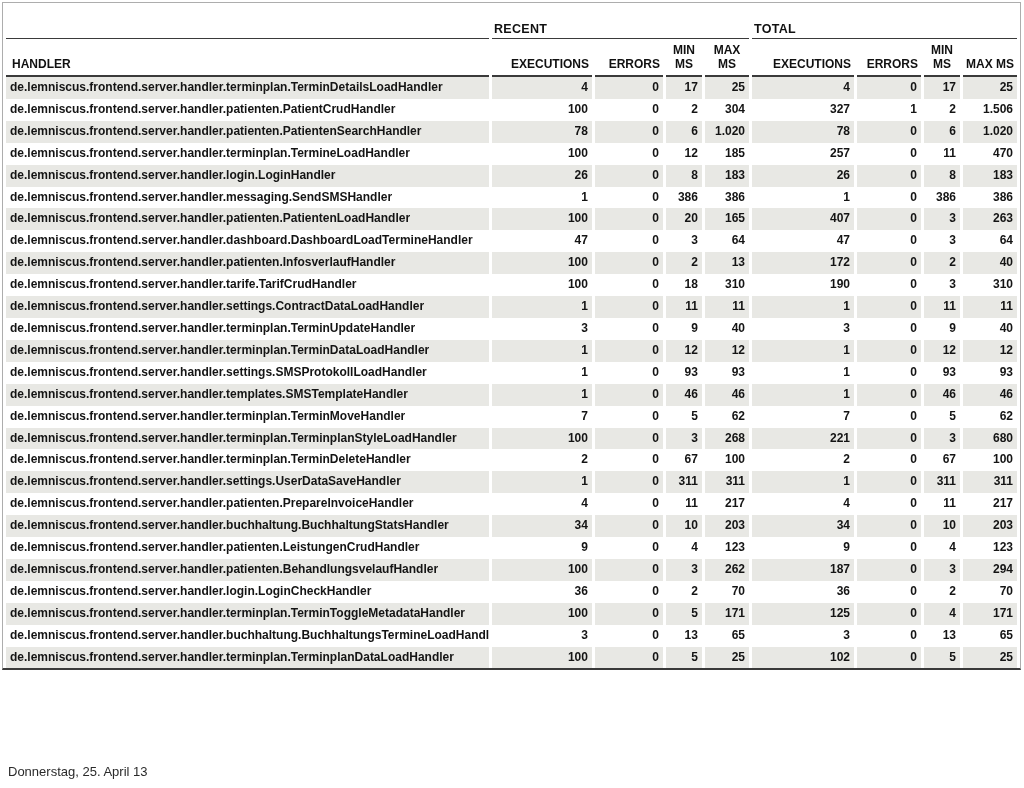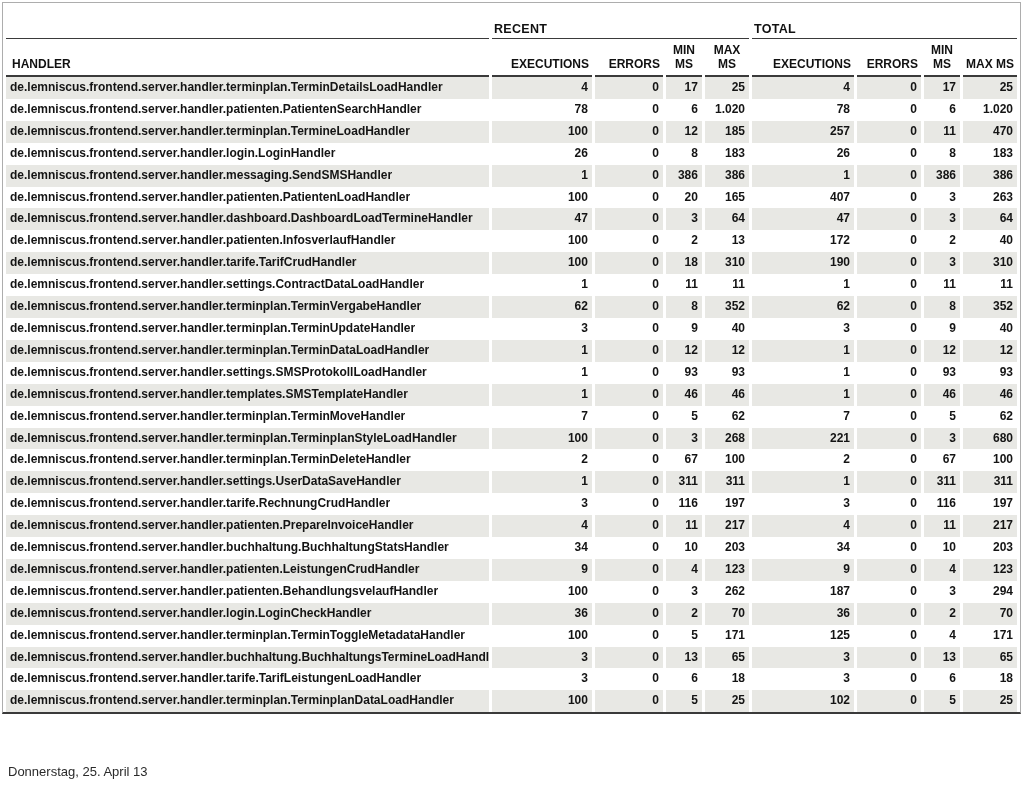--- a/index.html
+++ b/index.html
@@ -111,20 +111,31 @@
             <td class="num">4</td>
             <td class="num">0</td>
             <td class="num">17</td>
             <td class="num">25</td>
             <td class="num">4</td>
             <td class="num">0</td>
             <td class="num">17</td>
             <td class="num">25</td>
           </tr>
           <tr>
+            <td class="handler-cell">de.lemniscus.frontend.server.handler.patienten.PatientCrudHandler</td>
+            <td class="num">100</td>
+            <td class="num">0</td>
+            <td class="num">2</td>
+            <td class="num">304</td>
+            <td class="num">327</td>
+            <td class="num">1</td>
+            <td class="num">2</td>
+            <td class="num">1.506</td>
+          </tr>
+          <tr>
             <td class="handler-cell">de.lemniscus.frontend.server.handler.patienten.PatientenSearchHandler</td>
             <td class="num">78</td>
             <td class="num">0</td>
             <td class="num">6</td>
             <td class="num">1.020</td>
             <td class="num">78</td>
             <td class="num">0</td>
             <td class="num">6</td>
             <td class="num">1.020</td>
           </tr>
@@ -210,31 +221,20 @@
             <td class="num">1</td>
             <td class="num">0</td>
             <td class="num">11</td>
             <td class="num">11</td>
             <td class="num">1</td>
             <td class="num">0</td>
             <td class="num">11</td>
             <td class="num">11</td>
           </tr>
           <tr>
-            <td class="handler-cell">de.lemniscus.frontend.server.handler.terminplan.TerminVergabeHandler</td>
-            <td class="num">62</td>
-            <td class="num">0</td>
-            <td class="num">8</td>
-            <td class="num">352</td>
-            <td class="num">62</td>
-            <td class="num">0</td>
-            <td class="num">8</td>
-            <td class="num">352</td>
-          </tr>
-          <tr>
             <td class="handler-cell">de.lemniscus.frontend.server.handler.terminplan.TerminUpdateHandler</td>
             <td class="num">3</td>
             <td class="num">0</td>
             <td class="num">9</td>
             <td class="num">40</td>
             <td class="num">3</td>
             <td class="num">0</td>
             <td class="num">9</td>
             <td class="num">40</td>
           </tr>
@@ -309,31 +309,20 @@
             <td class="num">1</td>
             <td class="num">0</td>
             <td class="num">311</td>
             <td class="num">311</td>
             <td class="num">1</td>
             <td class="num">0</td>
             <td class="num">311</td>
             <td class="num">311</td>
           </tr>
           <tr>
-            <td class="handler-cell">de.lemniscus.frontend.server.handler.tarife.RechnungCrudHandler</td>
-            <td class="num">3</td>
-            <td class="num">0</td>
-            <td class="num">116</td>
-            <td class="num">197</td>
-            <td class="num">3</td>
-            <td class="num">0</td>
-            <td class="num">116</td>
-            <td class="num">197</td>
-          </tr>
-          <tr>
             <td class="handler-cell">de.lemniscus.frontend.server.handler.patienten.PrepareInvoiceHandler</td>
             <td class="num">4</td>
             <td class="num">0</td>
             <td class="num">11</td>
             <td class="num">217</td>
             <td class="num">4</td>
             <td class="num">0</td>
             <td class="num">11</td>
             <td class="num">217</td>
           </tr>
@@ -395,31 +384,20 @@
           <tr>
             <td class="handler-cell">de.lemniscus.frontend.server.handler.buchhaltung.BuchhaltungsTermineLoadHandler</td>
             <td class="num">3</td>
             <td class="num">0</td>
             <td class="num">13</td>
             <td class="num">65</td>
             <td class="num">3</td>
             <td class="num">0</td>
             <td class="num">13</td>
             <td class="num">65</td>
-          </tr>
-          <tr>
-            <td class="handler-cell">de.lemniscus.frontend.server.handler.tarife.TarifLeistungenLoadHandler</td>
-            <td class="num">3</td>
-            <td class="num">0</td>
-            <td class="num">6</td>
-            <td class="num">18</td>
-            <td class="num">3</td>
-            <td class="num">0</td>
-            <td class="num">6</td>
-            <td class="num">18</td>
           </tr>
           <tr>
             <td class="handler-cell">de.lemniscus.frontend.server.handler.terminplan.TerminplanDataLoadHandler</td>
             <td class="num">100</td>
             <td class="num">0</td>
             <td class="num">5</td>
             <td class="num">25</td>
             <td class="num">102</td>
             <td class="num">0</td>
             <td class="num">5</td>

